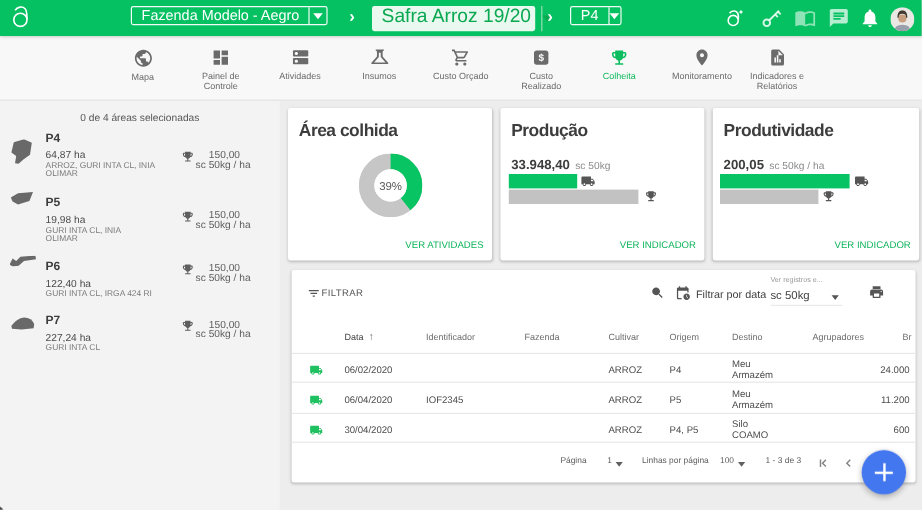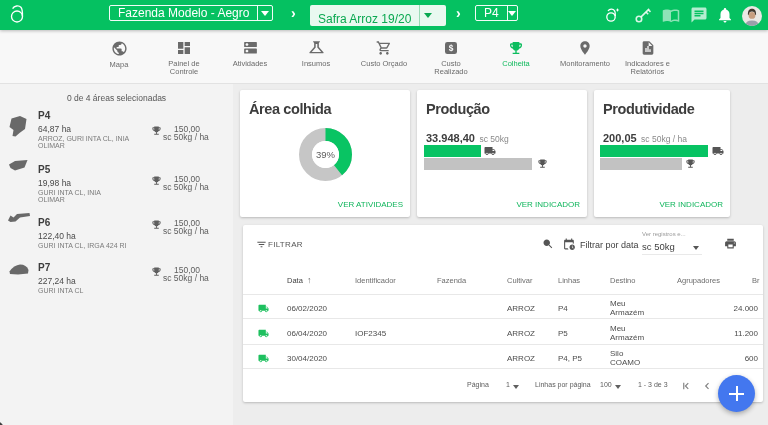--- a/index.html
+++ b/index.html
@@ -4,21 +4,21 @@
 html,body{width:768px;height:425px;overflow:hidden;font-family:"Liberation Sans",sans-serif;background:#ededed}
 .topbar,.navbar,.nav-item,.sidebar,.field,.card,.tablecard,.fab,.sb-head,.chev{transform:translateZ(0)}
 .abs{position:absolute}
 
 .topbar{position:absolute;left:0;top:0;width:768px;height:30px;background:#05c161;z-index:30;box-shadow:0 1px 3px rgba(0,0,0,.25);transform:translateZ(0)}
 .selbox{position:absolute;top:5px;height:16px;border:1px solid rgba(255,255,255,.95);border-radius:2px;display:flex;color:#fff;font-size:12px}
 .selbox .txt{padding:0 8px;white-space:nowrap}
 .selbox .arr{width:17px;height:100%;border-left:1px solid rgba(255,255,255,.95);display:flex;align-items:center;justify-content:center}
 .caret{width:0;height:0;border-left:4px solid transparent;border-right:4px solid transparent;border-top:5px solid #fff}
 .chev{position:absolute;top:5px;color:#fff;font-size:14px;font-weight:bold}
-.safra{position:absolute;top:5px;height:20.5px;background:#e9f9f0;border-radius:2px;display:flex;align-items:flex-end;color:#0aa851;font-size:12px}
+.safra{position:absolute;top:5px;height:20.5px;background:#e9f9f0;border-radius:2px;display:flex;align-items:flex-start;color:#0aa851;font-size:16px}
 .safra .txt{padding:0 8px;white-space:nowrap}
 .safra .arr{width:17px;height:100%;border-left:1px solid #9adbb6;display:flex;align-items:center;justify-content:center}
 .safra .caret{border-top-color:#0aa851}
 .hicon{position:absolute;top:6px;width:18px;height:18px}
 
 .navbar{position:absolute;left:0;top:30px;width:768px;height:54px;background:#f8f8f8;border-bottom:1px solid #e2e2e2;z-index:20}
 .nav-item{position:absolute;top:40px;z-index:25;text-align:center;color:#6b6b6b;font-size:7.5px;line-height:8px}
 .nav-item svg{display:block;margin:0 auto 4px auto}
 .nav-item.sel{color:#0eb95c}
 
@@ -248,21 +248,21 @@
   <div class="bar bgreen" style="left:7px;top:55px;width:57px"></div>
   <div class="bar bgray" style="left:7px;top:67.5px;width:108px"></div>
   <svg class="abs" style="left:67px;top:55px" width="12" height="12" viewBox="0 0 24 24" fill="#555">
       <path d="M20 8h-3V4H3c-1.1 0-2 .9-2 2v11h2c0 1.66 1.34 3 3 3s3-1.34 3-3h6c0 1.66 1.34 3 3 3s3-1.34 3-3h2v-5l-3-4zM6 18.5c-.83 0-1.5-.67-1.5-1.5s.67-1.5 1.5-1.5 1.5.67 1.5 1.5-.67 1.5-1.5 1.5zm13.5-9l1.96 2.5H17V9.5h2.5zm-1.5 9c-.83 0-1.5-.67-1.5-1.5s.67-1.5 1.5-1.5 1.5.67 1.5 1.5-.67 1.5-1.5 1.5z"></path>
     </svg>
   <svg class="abs" style="left:120px;top:68px" width="11" height="11" viewBox="0 0 24 24" fill="#555">
       <path d="M19 5h-2V3H7v2H5c-1.1 0-2 .9-2 2v1c0 2.55 1.92 4.63 4.39 4.94.63 1.5 1.98 2.63 3.61 2.96V19H7v2h10v-2h-4v-3.1c1.63-.33 2.98-1.46 3.61-2.96C19.08 12.63 21 10.55 21 8V7c0-1.1-.9-2-2-2zM5 8V7h2v3.82C5.84 10.4 5 9.3 5 8zm14 0c0 1.3-.84 2.4-2 2.82V7h2v1z"></path>
     </svg>
   <div class="vlink">VER INDICADOR</div>
 </div>
-<div class="card" style="left:594px;width:136px">
+<div class="card" style="left:594px;width:172px">
   <h2>Produtividade</h2>
   <div class="valrow"><b>200,05</b> <span>sc 50kg / ha</span></div>
   <div class="bar bgreen" style="left:6px;top:55px;width:108px"></div>
   <div class="bar bgray" style="left:6px;top:67.5px;width:82px"></div>
   <svg class="abs" style="left:118px;top:55px" width="12" height="12" viewBox="0 0 24 24" fill="#555">
       <path d="M20 8h-3V4H3c-1.1 0-2 .9-2 2v11h2c0 1.66 1.34 3 3 3s3-1.34 3-3h6c0 1.66 1.34 3 3 3s3-1.34 3-3h2v-5l-3-4zM6 18.5c-.83 0-1.5-.67-1.5-1.5s.67-1.5 1.5-1.5 1.5.67 1.5 1.5-.67 1.5-1.5 1.5zm13.5-9l1.96 2.5H17V9.5h2.5zm-1.5 9c-.83 0-1.5-.67-1.5-1.5s.67-1.5 1.5-1.5 1.5.67 1.5 1.5-.67 1.5-1.5 1.5z"></path>
     </svg>
   <svg class="abs" style="left:91px;top:68px" width="11" height="11" viewBox="0 0 24 24" fill="#555">
       <path d="M19 5h-2V3H7v2H5c-1.1 0-2 .9-2 2v1c0 2.55 1.92 4.63 4.39 4.94.63 1.5 1.98 2.63 3.61 2.96V19H7v2h10v-2h-4v-3.1c1.63-.33 2.98-1.46 3.61-2.96C19.08 12.63 21 10.55 21 8V7c0-1.1-.9-2-2-2zM5 8V7h2v3.82C5.84 10.4 5 9.3 5 8zm14 0c0 1.3-.84 2.4-2 2.82V7h2v1z"></path>
     </svg>
@@ -291,21 +291,21 @@
   <svg class="abs" style="left:481px;top:12px" width="13" height="13" viewBox="0 0 24 24" fill="#555">
       <path d="M19 8H5c-1.66 0-3 1.34-3 3v6h4v4h12v-4h4v-6c0-1.66-1.34-3-3-3zm-3 11H8v-5h8v5zm3-7c-.55 0-1-.45-1-1s.45-1 1-1 1 .45 1 1-.45 1-1 1zm-1-9H6v4h12V3z"></path>
     </svg>
 
   <div class="trow" style="top:37px;height:33px"></div>
   <div class="hdr" style="left:44px;top:51px;color:#3f3f3f;font-weight:normal">Data</div>
   <div class="hdr" style="left:64px;top:50px;font-size:9px">↑</div>
   <div class="hdr" style="left:112px;top:51px">Identificador</div>
   <div class="hdr" style="left:194px;top:51px">Fazenda</div>
   <div class="hdr" style="left:264px;top:51px">Cultivar</div>
-  <div class="hdr" style="left:315px;top:51px">Linhas</div>
+  <div class="hdr" style="left:315px;top:51px">Origem</div>
   <div class="hdr" style="left:367px;top:51px">Destino</div>
   <div class="hdr" style="left:434px;top:51px">Agrupadores</div>
   <div class="hdr" style="left:509px;top:51px">Br</div>
 
   <div class="trow" style="top:70px;height:24px"></div>
   <div class="trow" style="top:94px;height:25.5px"></div>
   <div class="trow" style="top:119.5px;height:24.5px"></div>
   <svg class="abs" style="left:14px;top:77.5px" width="13" height="11" viewBox="0 0 24 24" fill="#1ec05f">
       <path d="M20 8h-3V4H3c-1.1 0-2 .9-2 2v11h2c0 1.66 1.34 3 3 3s3-1.34 3-3h6c0 1.66 1.34 3 3 3s3-1.34 3-3h2v-5l-3-4zM6 18.5c-.83 0-1.5-.67-1.5-1.5s.67-1.5 1.5-1.5 1.5.67 1.5 1.5-.67 1.5-1.5 1.5zm13.5-9l1.96 2.5H17V9.5h2.5zm-1.5 9c-.83 0-1.5-.67-1.5-1.5s.67-1.5 1.5-1.5 1.5.67 1.5 1.5-.67 1.5-1.5 1.5z"></path>
     </svg>

